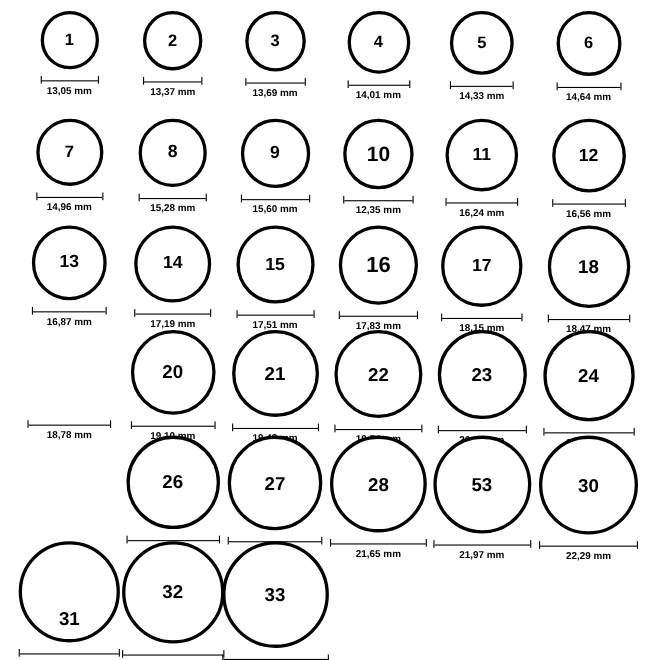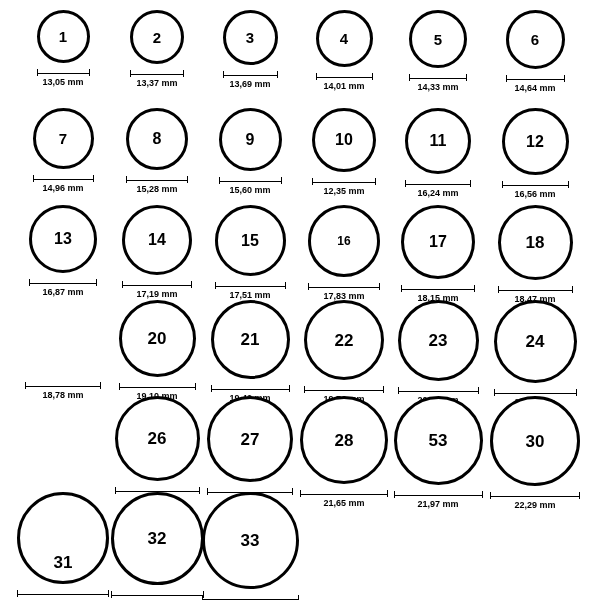--- a/index.html
+++ b/index.html
@@ -126,21 +126,21 @@
     </div>
     <div class="cell" style="left: 203px; top: 108px; width: 94px; height: 98px;">
       <div class="ring" style="width: 63px; height: 63px; left: 15.5px; top: 0px;">
         <span class="ring-label" style="font-size: 16px;">9</span>
       </div>
       <div class="dim" style="width: 63px; left: 15.5px; top: 69px;"></div>
       <div class="mm" style="left: 0px; width: 94px; top: 78px;">15,60 mm</div>
     </div>
     <div class="cell" style="left: 297px; top: 108px; width: 94px; height: 98px;">
       <div class="ring" style="width: 64px; height: 64px; left: 15px; top: 0px;">
-        <span class="ring-label" style="font-size: 16px;">10</span>
+        <span class="ring-label" style="font-size: 19px;">10</span>
       </div>
       <div class="dim" style="width: 64px; left: 15px; top: 70px;"></div>
       <div class="mm" style="left: 0px; width: 94px; top: 79px;">12,35 mm</div>
     </div>
     <div class="cell" style="left: 391px; top: 108px; width: 94px; height: 98px;">
       <div class="ring" style="width: 66px; height: 66px; left: 14px; top: 0px;">
         <span class="ring-label" style="font-size: 16px;">11</span>
       </div>
       <div class="dim" style="width: 66px; left: 14px; top: 72px;"></div>
       <div class="mm" style="left: 0px; width: 94px; top: 81px;">16,24 mm</div>
@@ -168,21 +168,21 @@
     </div>
     <div class="cell" style="left: 203px; top: 205px; width: 94px; height: 98px;">
       <div class="ring" style="width: 71px; height: 71px; left: 11.5px; top: 0px;">
         <span class="ring-label" style="font-size: 16px;">15</span>
       </div>
       <div class="dim" style="width: 71px; left: 11.5px; top: 77px;"></div>
       <div class="mm" style="left: 0px; width: 94px; top: 86px;">17,51 mm</div>
     </div>
     <div class="cell" style="left: 297px; top: 205px; width: 94px; height: 98px;">
       <div class="ring" style="width: 72px; height: 72px; left: 11px; top: 0px;">
-        <span class="ring-label" style="font-size: 12px;">16</span>
+        <span class="ring-label" style="font-size: 20px;">16</span>
       </div>
       <div class="dim" style="width: 72px; left: 11px; top: 78px;"></div>
       <div class="mm" style="left: 0px; width: 94px; top: 87px;">17,83 mm</div>
     </div>
     <div class="cell" style="left: 391px; top: 205px; width: 94px; height: 98px;">
       <div class="ring" style="width: 74px; height: 74px; left: 10px; top: 0px;">
         <span class="ring-label" style="font-size: 16px;">17</span>
       </div>
       <div class="dim" style="width: 74px; left: 10px; top: 80px;"></div>
       <div class="mm" style="left: 0px; width: 94px; top: 89px;">18,15 mm</div>

